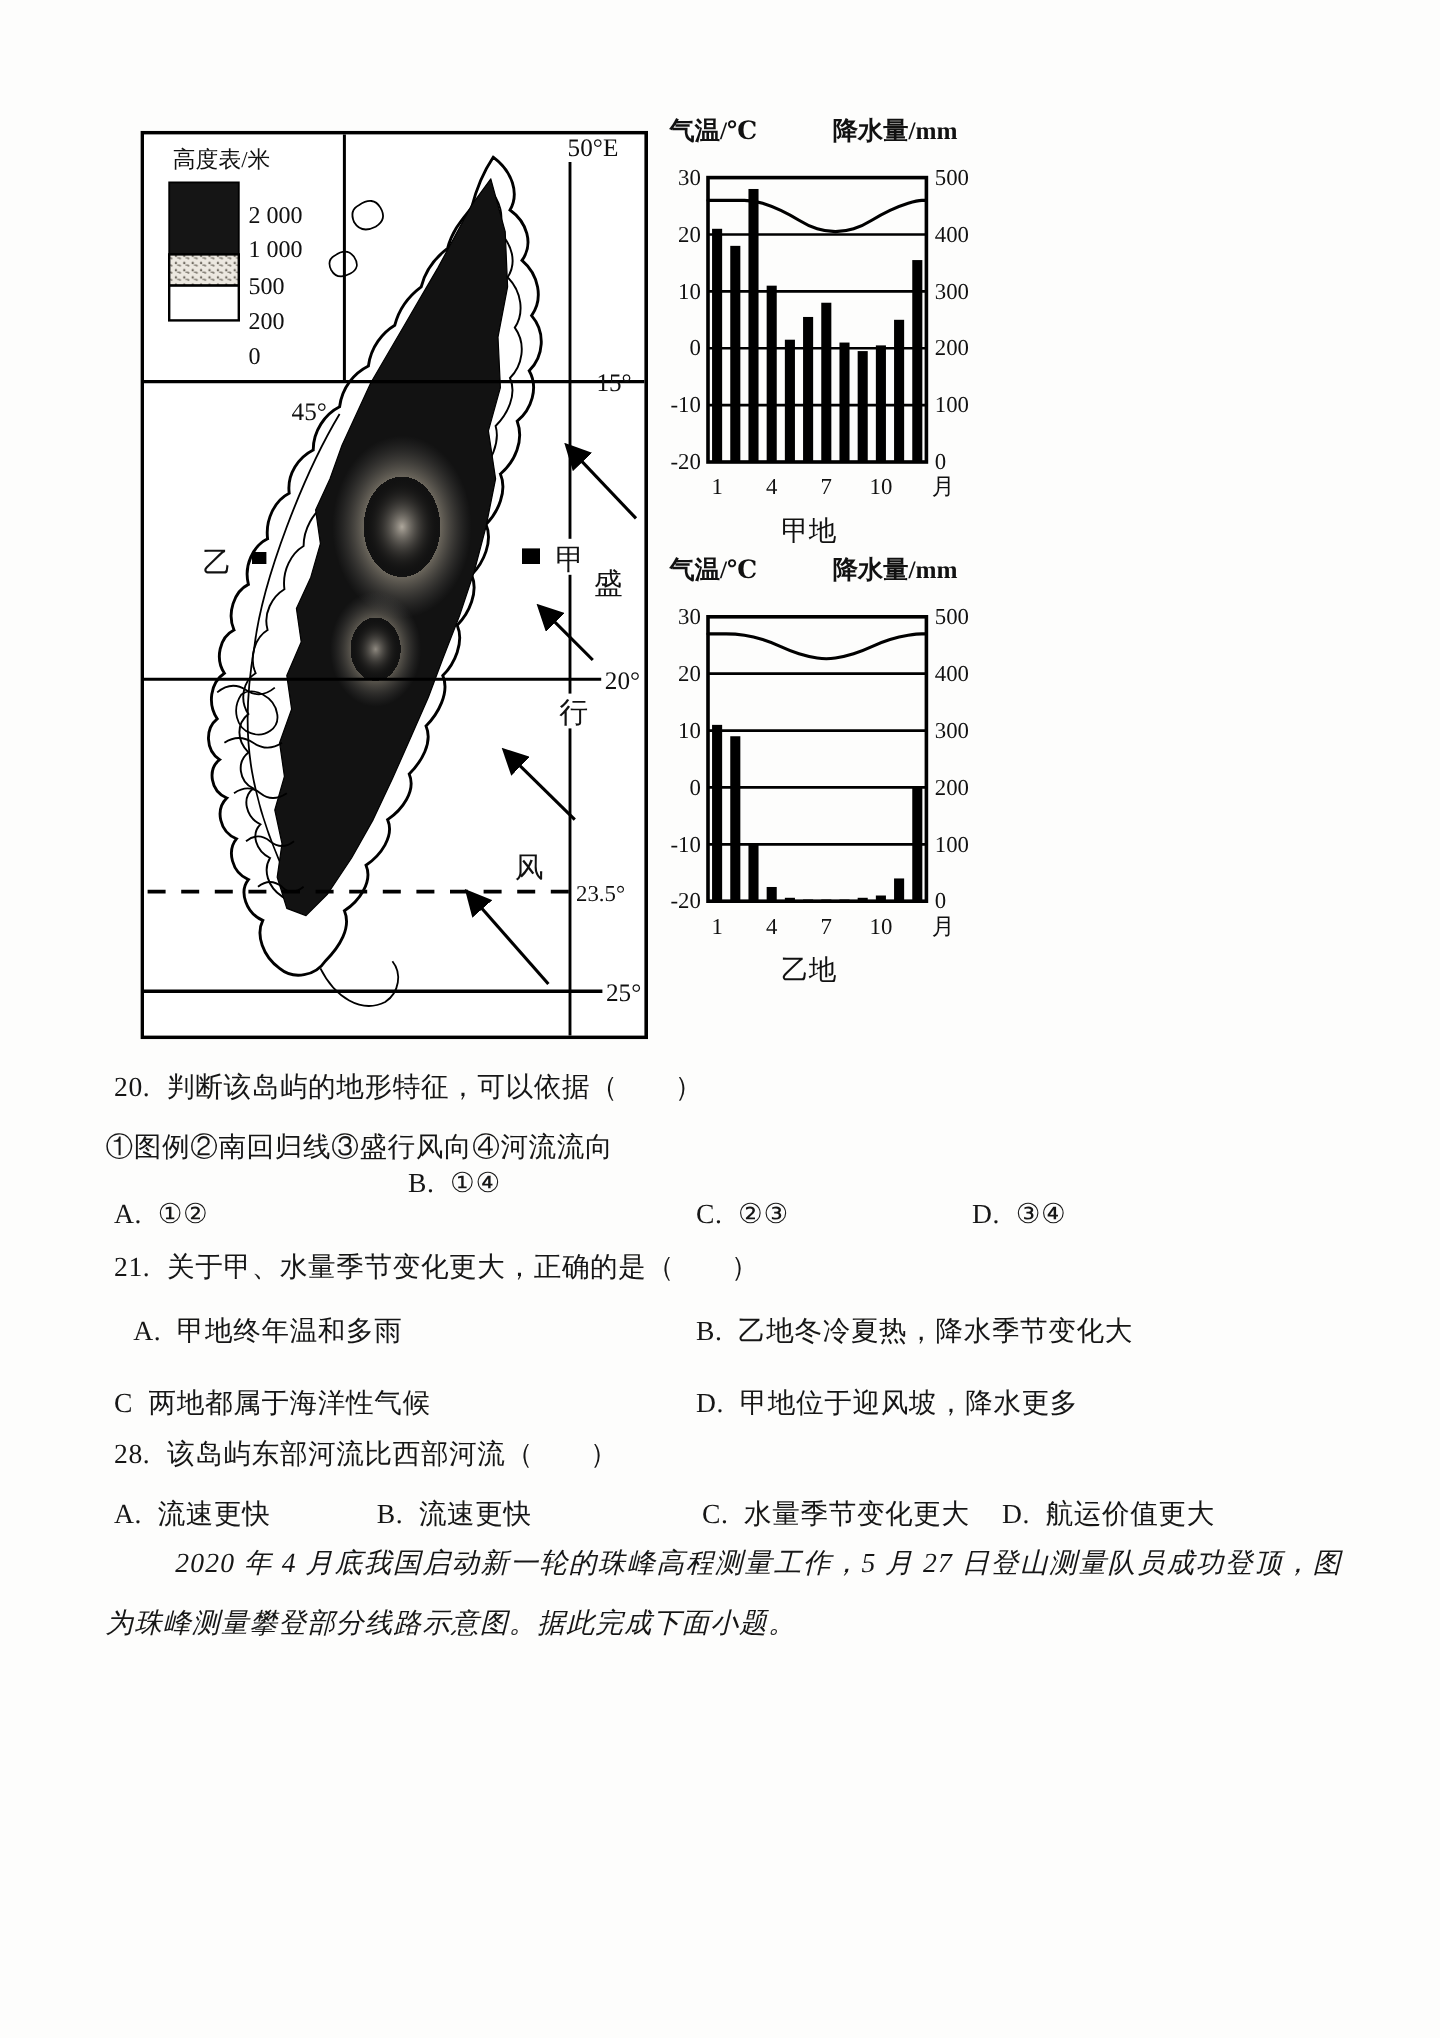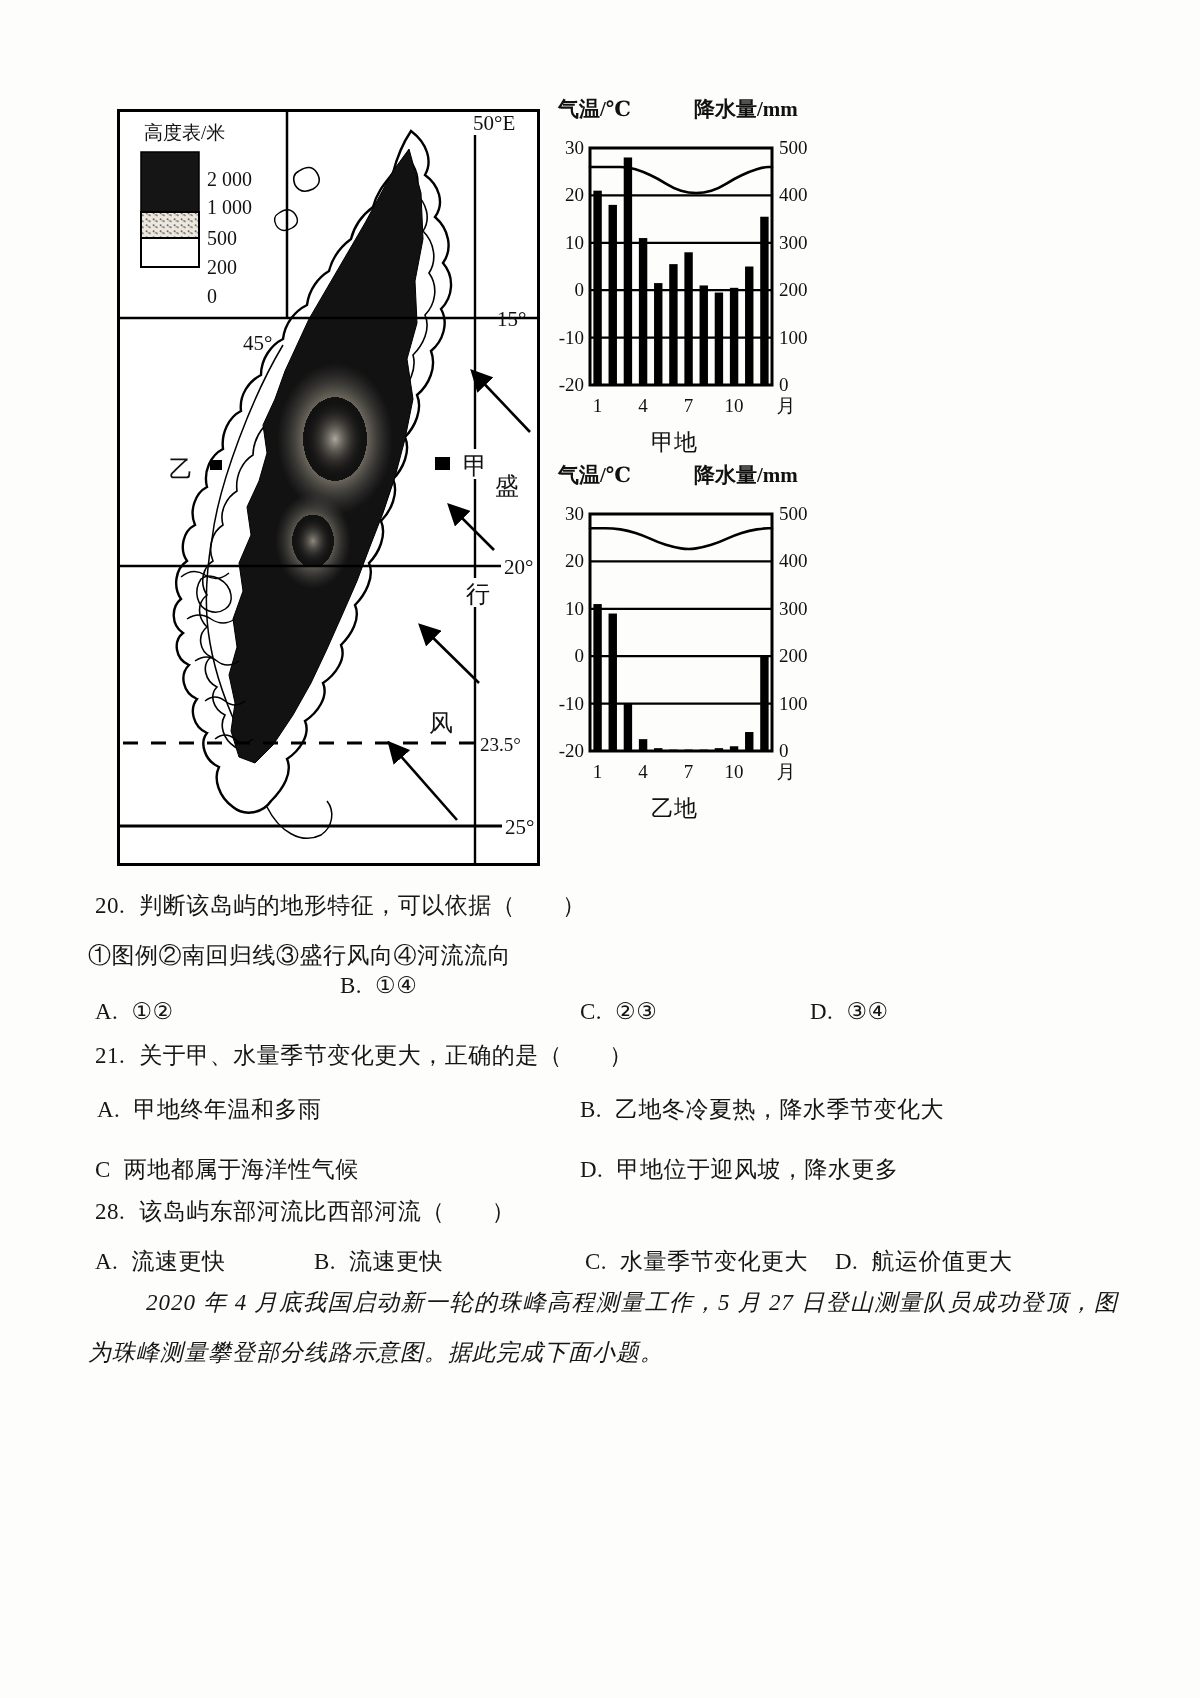--- a/index.html
+++ b/index.html
@@ -223,21 +223,21 @@
   <span class="opt" style="left:95px;top:998px"><span class="lab">A.</span><span>①②</span></span>
   <span class="opt" style="left:340px;top:972px"><span class="lab">B.</span><span>①④</span></span>
   <span class="opt" style="left:580px;top:998px"><span class="lab">C.</span><span>②③</span></span>
   <span class="opt" style="left:810px;top:998px"><span class="lab">D.</span><span>③④</span></span>
 </div>
 
 <div class="qline" style="left:95px;top:1040px">
   <span class="qnum">21.</span><span>关于甲、水量季节变化更大，正确的是（　　）</span>
 </div>
 <div>
-  <span class="opt" style="left:97px;top:1094px"><span class="lab">A.</span><span>甲地终年温和多雨</span></span>
+  <span class="opt" style="left:111px;top:1094px"><span class="lab">A.</span><span>甲地终年温和多雨</span></span>
   <span class="opt" style="left:580px;top:1094px"><span class="lab">B.</span><span>乙地冬冷夏热，降水季节变化大</span></span>
   <span class="opt" style="left:95px;top:1154px"><span class="lab">C</span><span>两地都属于海洋性气候</span></span>
   <span class="opt" style="left:580px;top:1154px"><span class="lab">D.</span><span>甲地位于迎风坡，降水更多</span></span>
 </div>
 
 <div class="qline" style="left:95px;top:1196px">
   <span class="qnum">28.</span><span>该岛屿东部河流比西部河流（　　）</span>
 </div>
 <div>
   <span class="opt" style="left:95px;top:1246px"><span class="lab">A.</span><span>流速更快</span></span>

